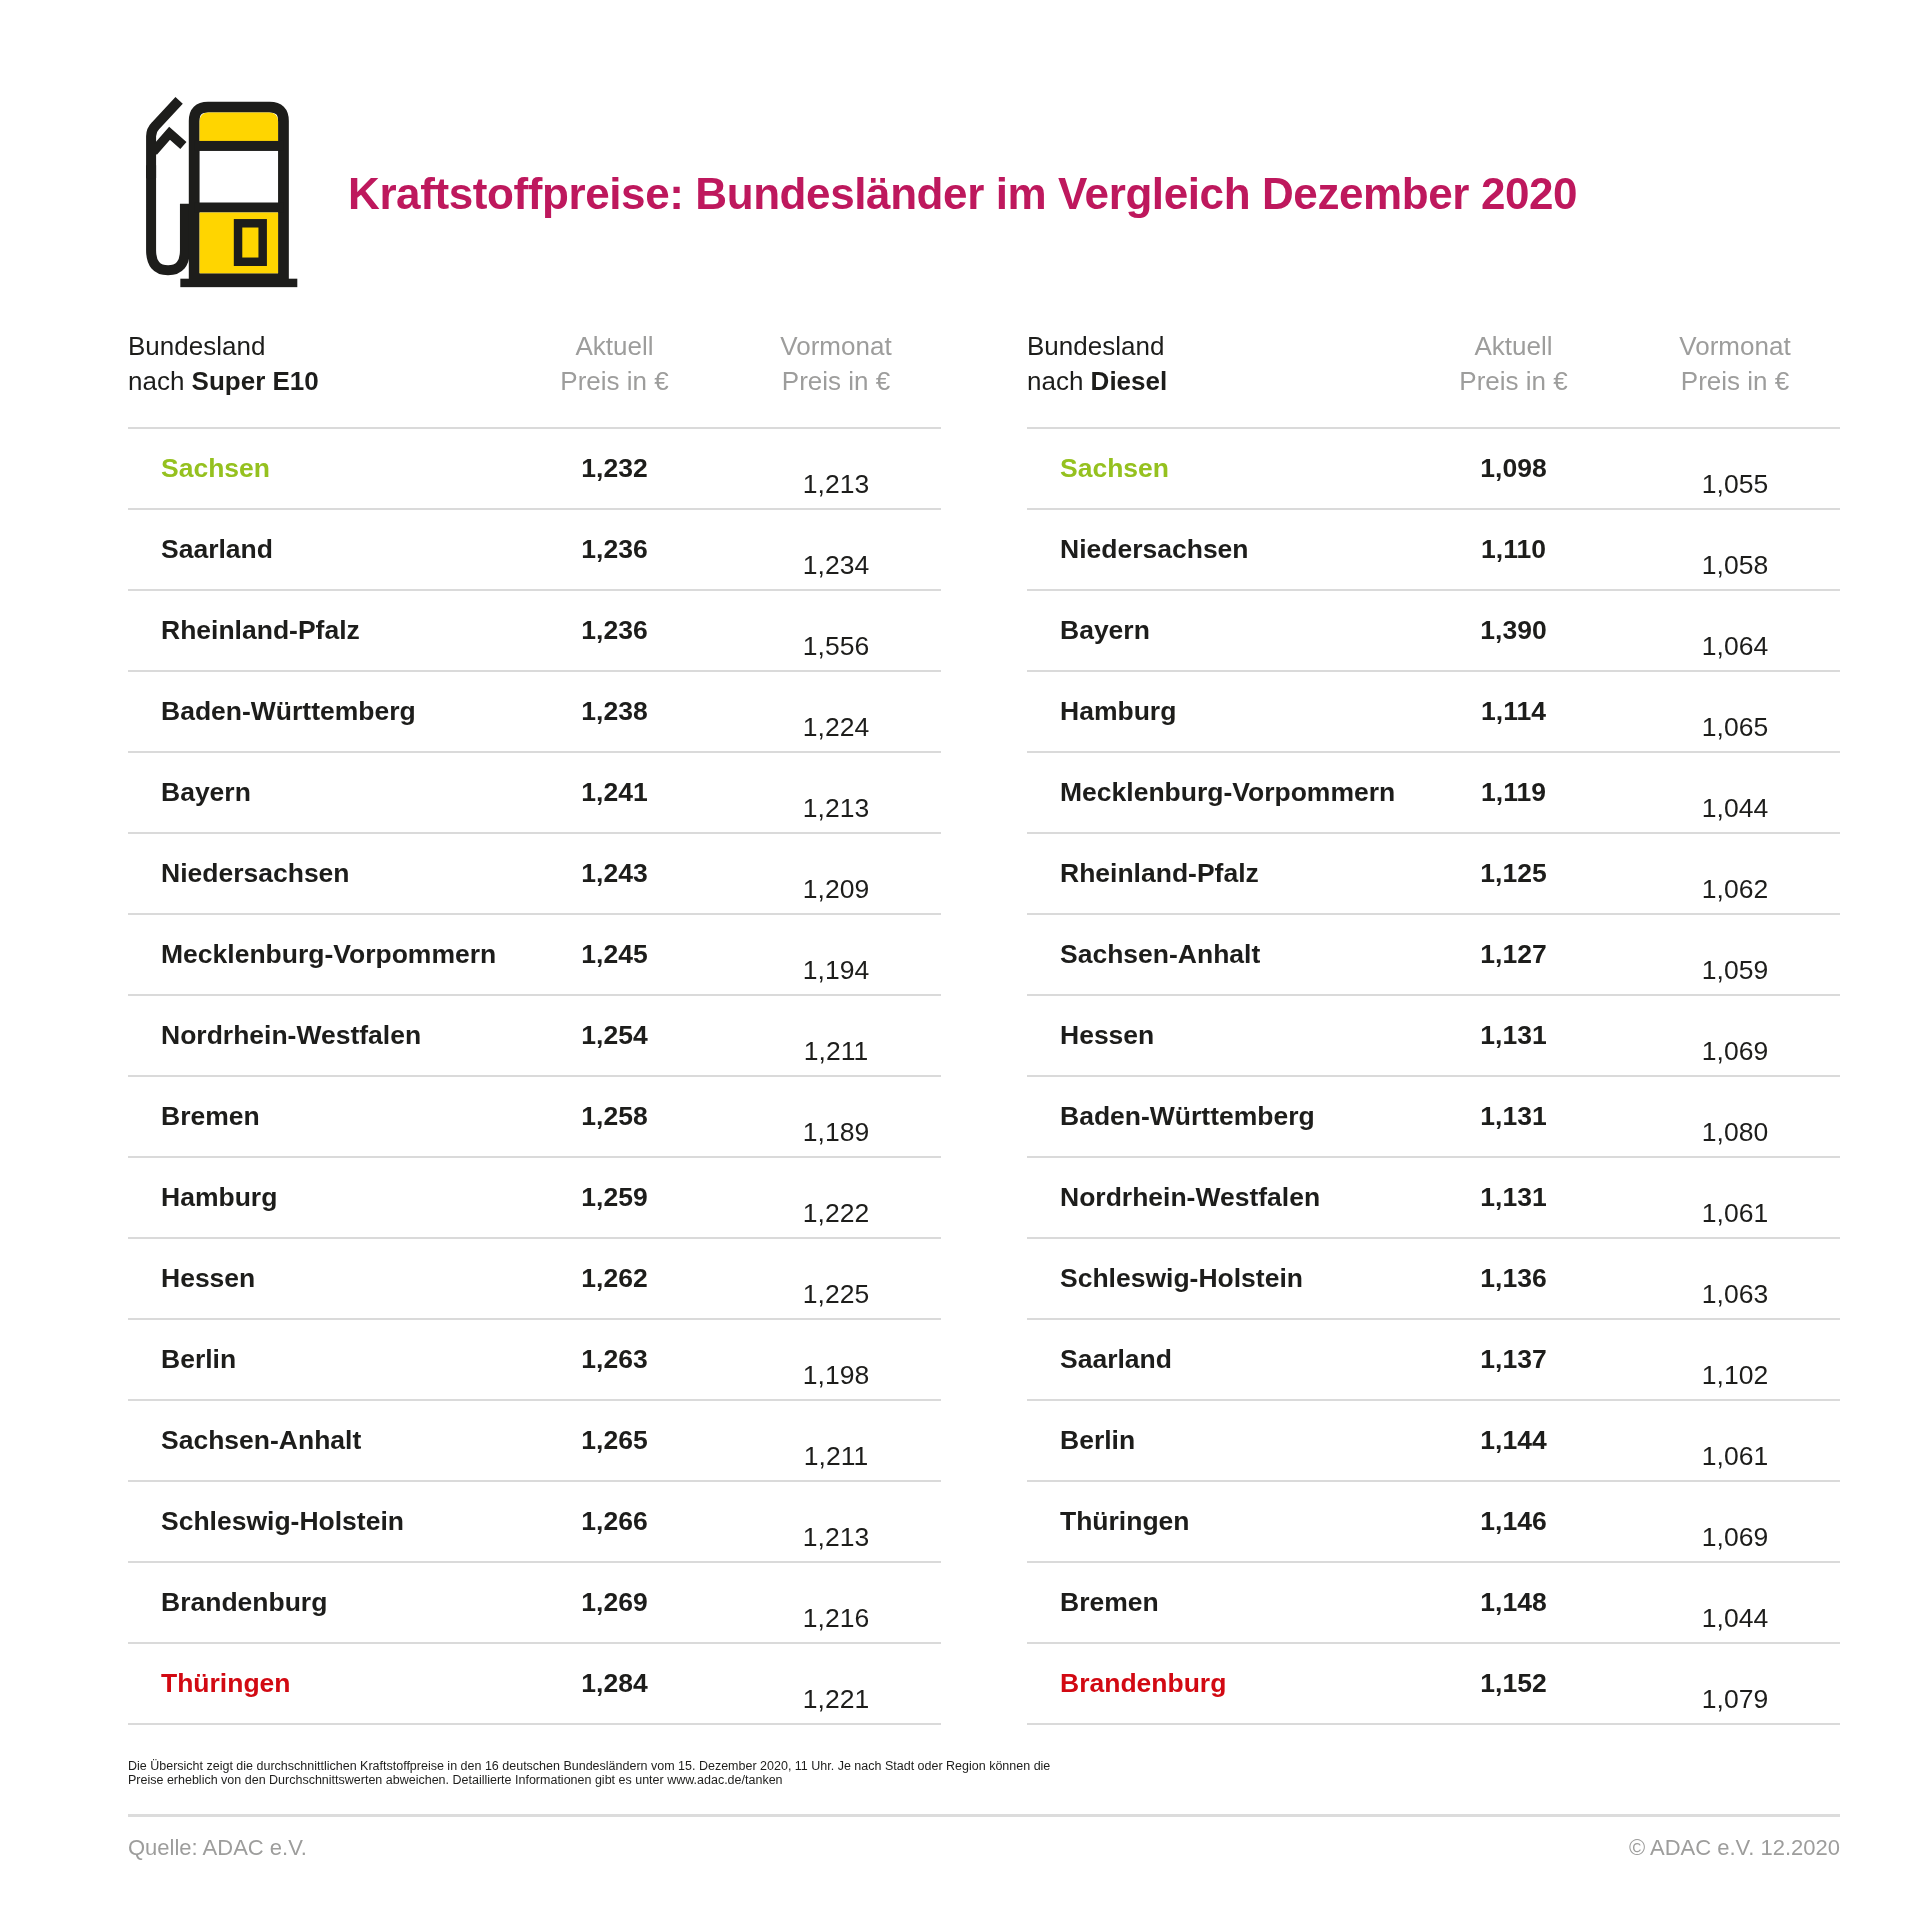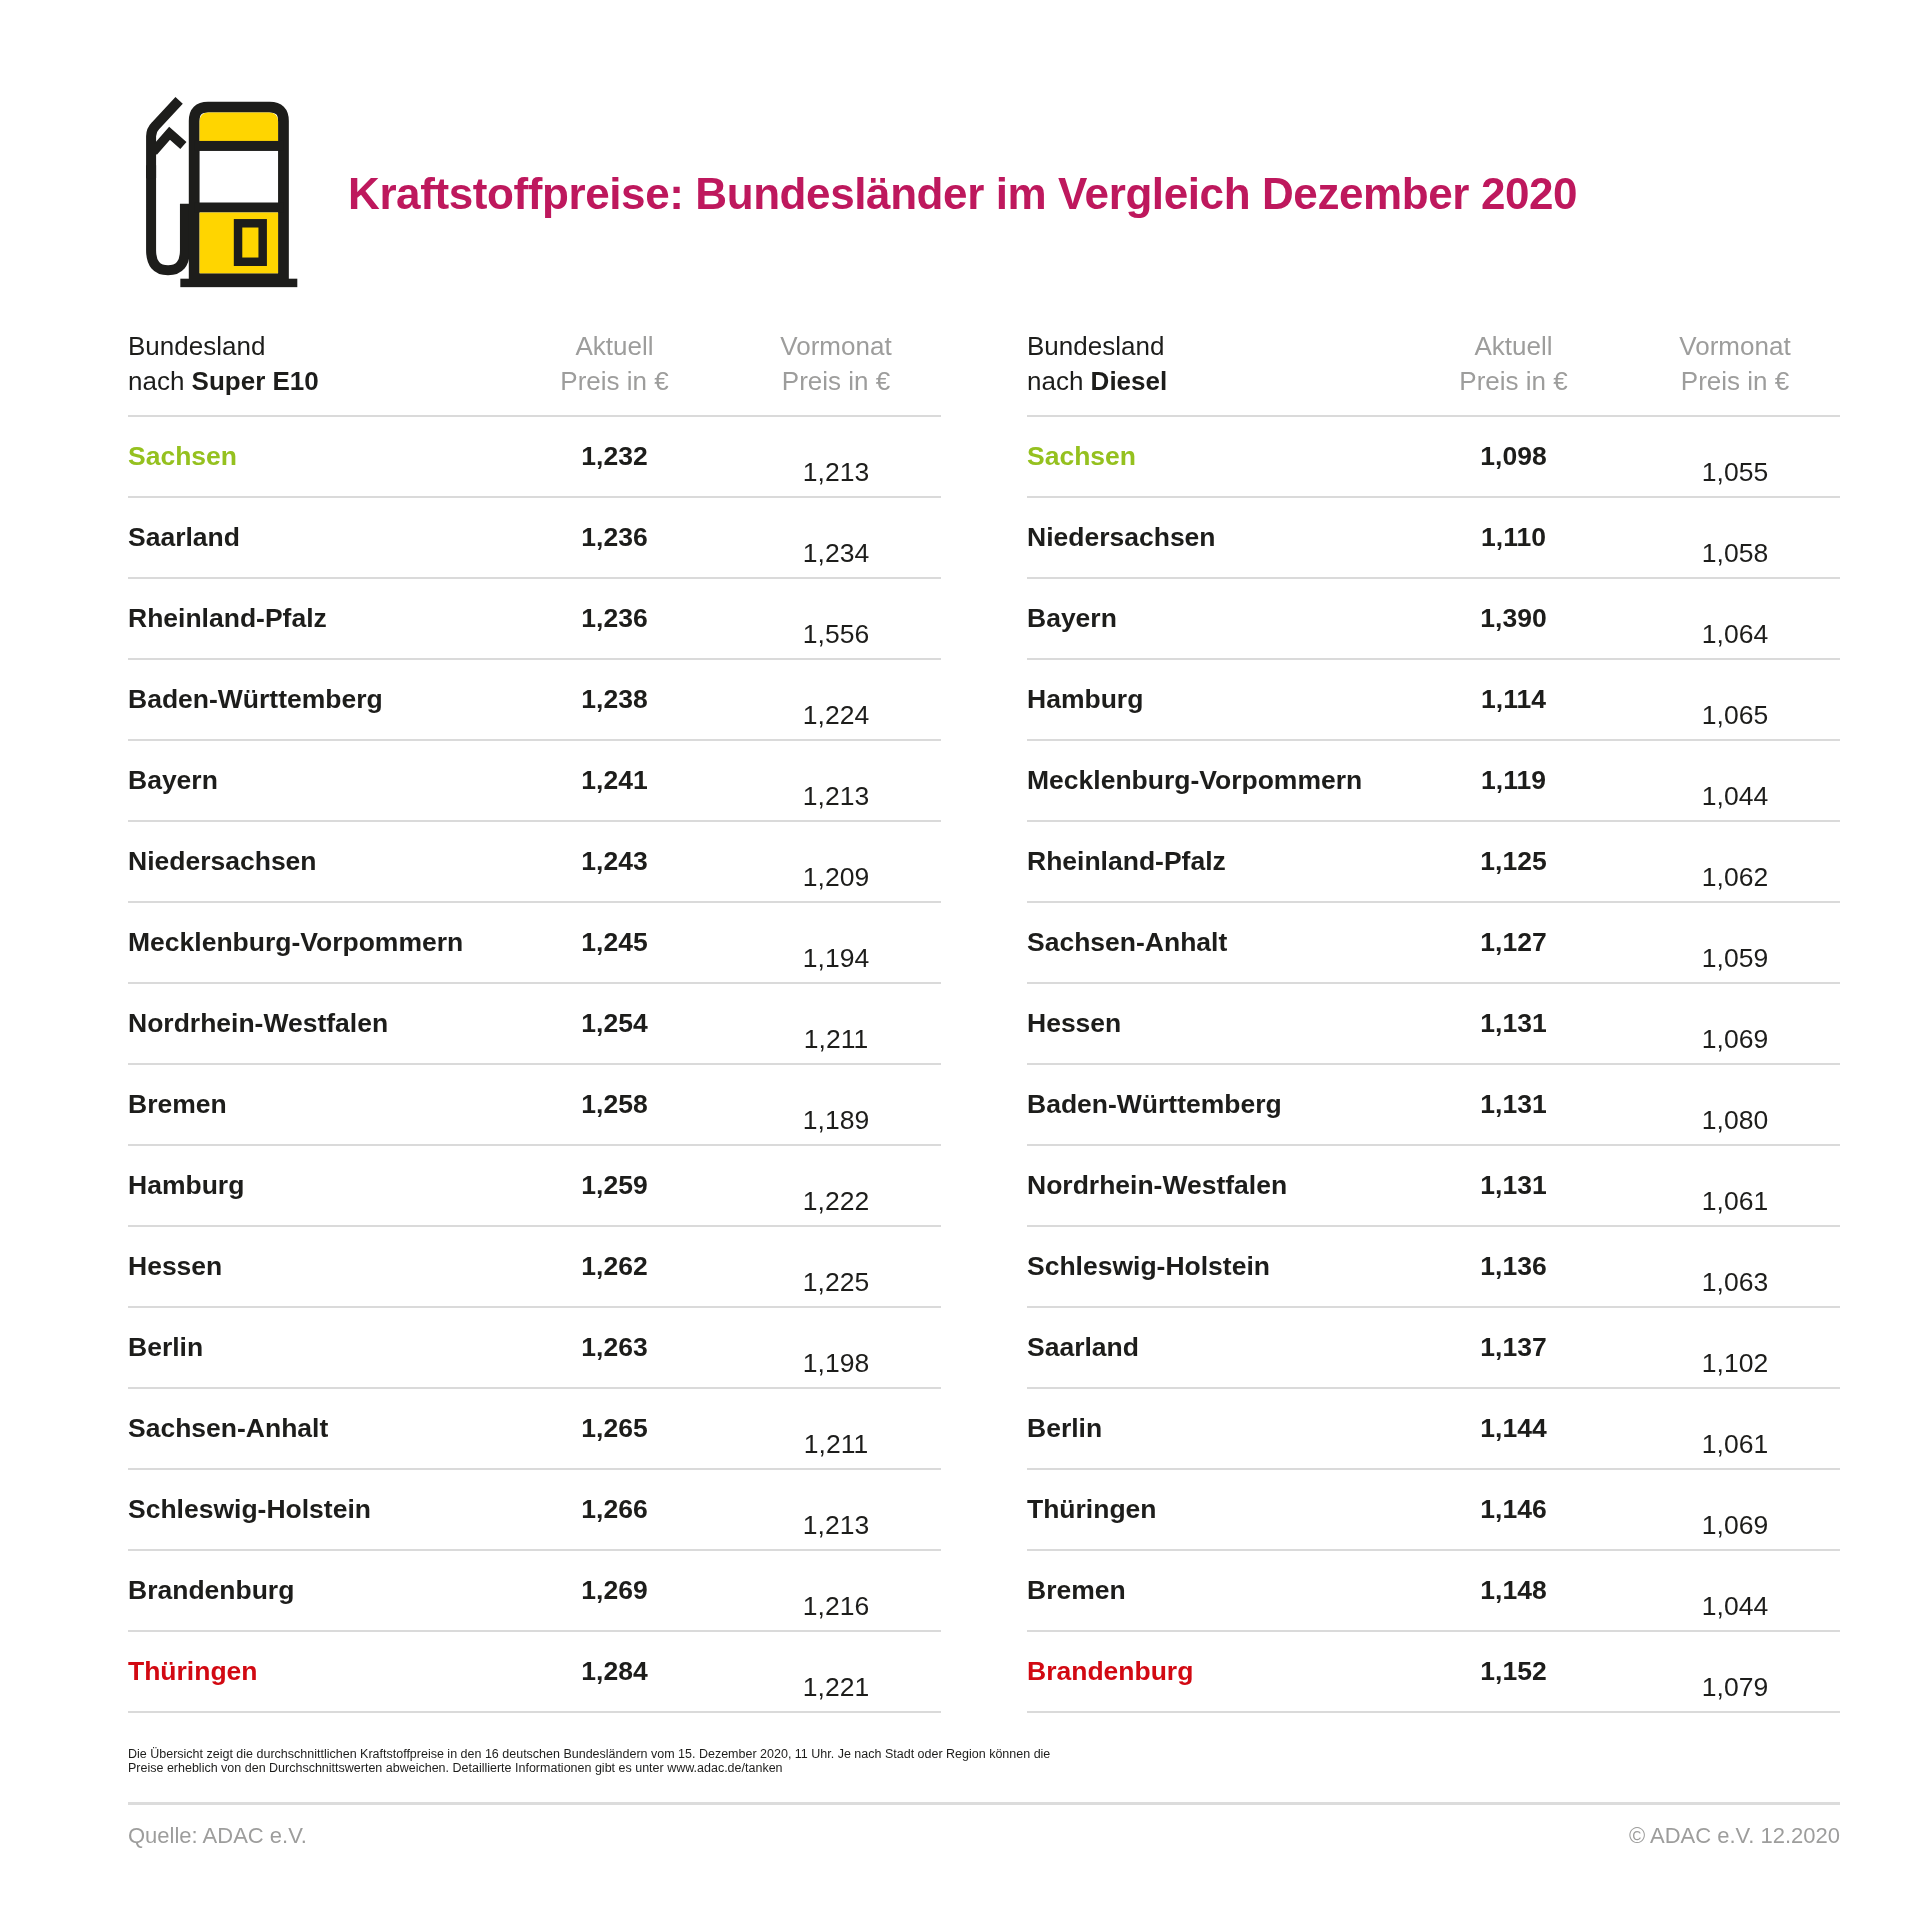--- a/index.html
+++ b/index.html
@@ -11,31 +11,31 @@
   .page{box-sizing:border-box;width:1930px;height:1919px;padding:0 90px 0 128px;overflow:hidden;}
 
   
   .brand{display:flex;align-items:center;gap:43px;padding-top:92px;height:204px;}
   .pump{flex:0 0 auto;}
   h1.title{margin:0;font-size:44px;line-height:50px;font-weight:700;letter-spacing:-0.4px;color:#be185d;}
 
   
   .tables{display:flex;gap:86px;margin-top:33px;}
   .price-table{width:813px;}
-  .thead{display:flex;align-items:center;padding-bottom:16px;border-bottom:2.3px solid #dadada;
+  .thead{display:flex;align-items:center;padding-bottom:28px;border-bottom:2.3px solid #dadada;
          font-size:26px;line-height:35px;}
   .thead .state{flex:1;color:#1d1d1b;}
   .thead .num{color:#9d9d9c;text-align:center;}
   .col-aktuell{width:233px;}
   .col-vormonat{width:210px;}
   .thead strong{font-weight:700;}
 
   .row{display:flex;align-items:center;height:79px;border-bottom:2.3px solid #dadada;font-size:26.5px;}
   .row .state{flex:1;font-weight:700;color:#1d1d1b;
-              white-space:nowrap;overflow:hidden;}
+              white-space:nowrap;overflow:hidden;margin-left:33px;}
   .row .aktuell{width:233px;text-align:center;font-weight:700;color:#1d1d1b;}
   .row .vormonat{width:210px;text-align:center;font-weight:400;color:#1d1d1b;margin-top:32px;}
   .state.green{color:#95c11f;}
   .state.red{color:#d20912;}
 
   
   .footnote{margin:34px 0 0 0;font-size:24px;line-height:37px;color:#1d1d1b;font-weight:400;}
   .bottom-divider{margin-top:26.5px;border:none;border-top:3.1px solid #dcdcdc;height:0;}
   .footer{display:flex;justify-content:space-between;margin-top:18.7px;font-size:22px;color:#9d9d9c;}
 </style>

